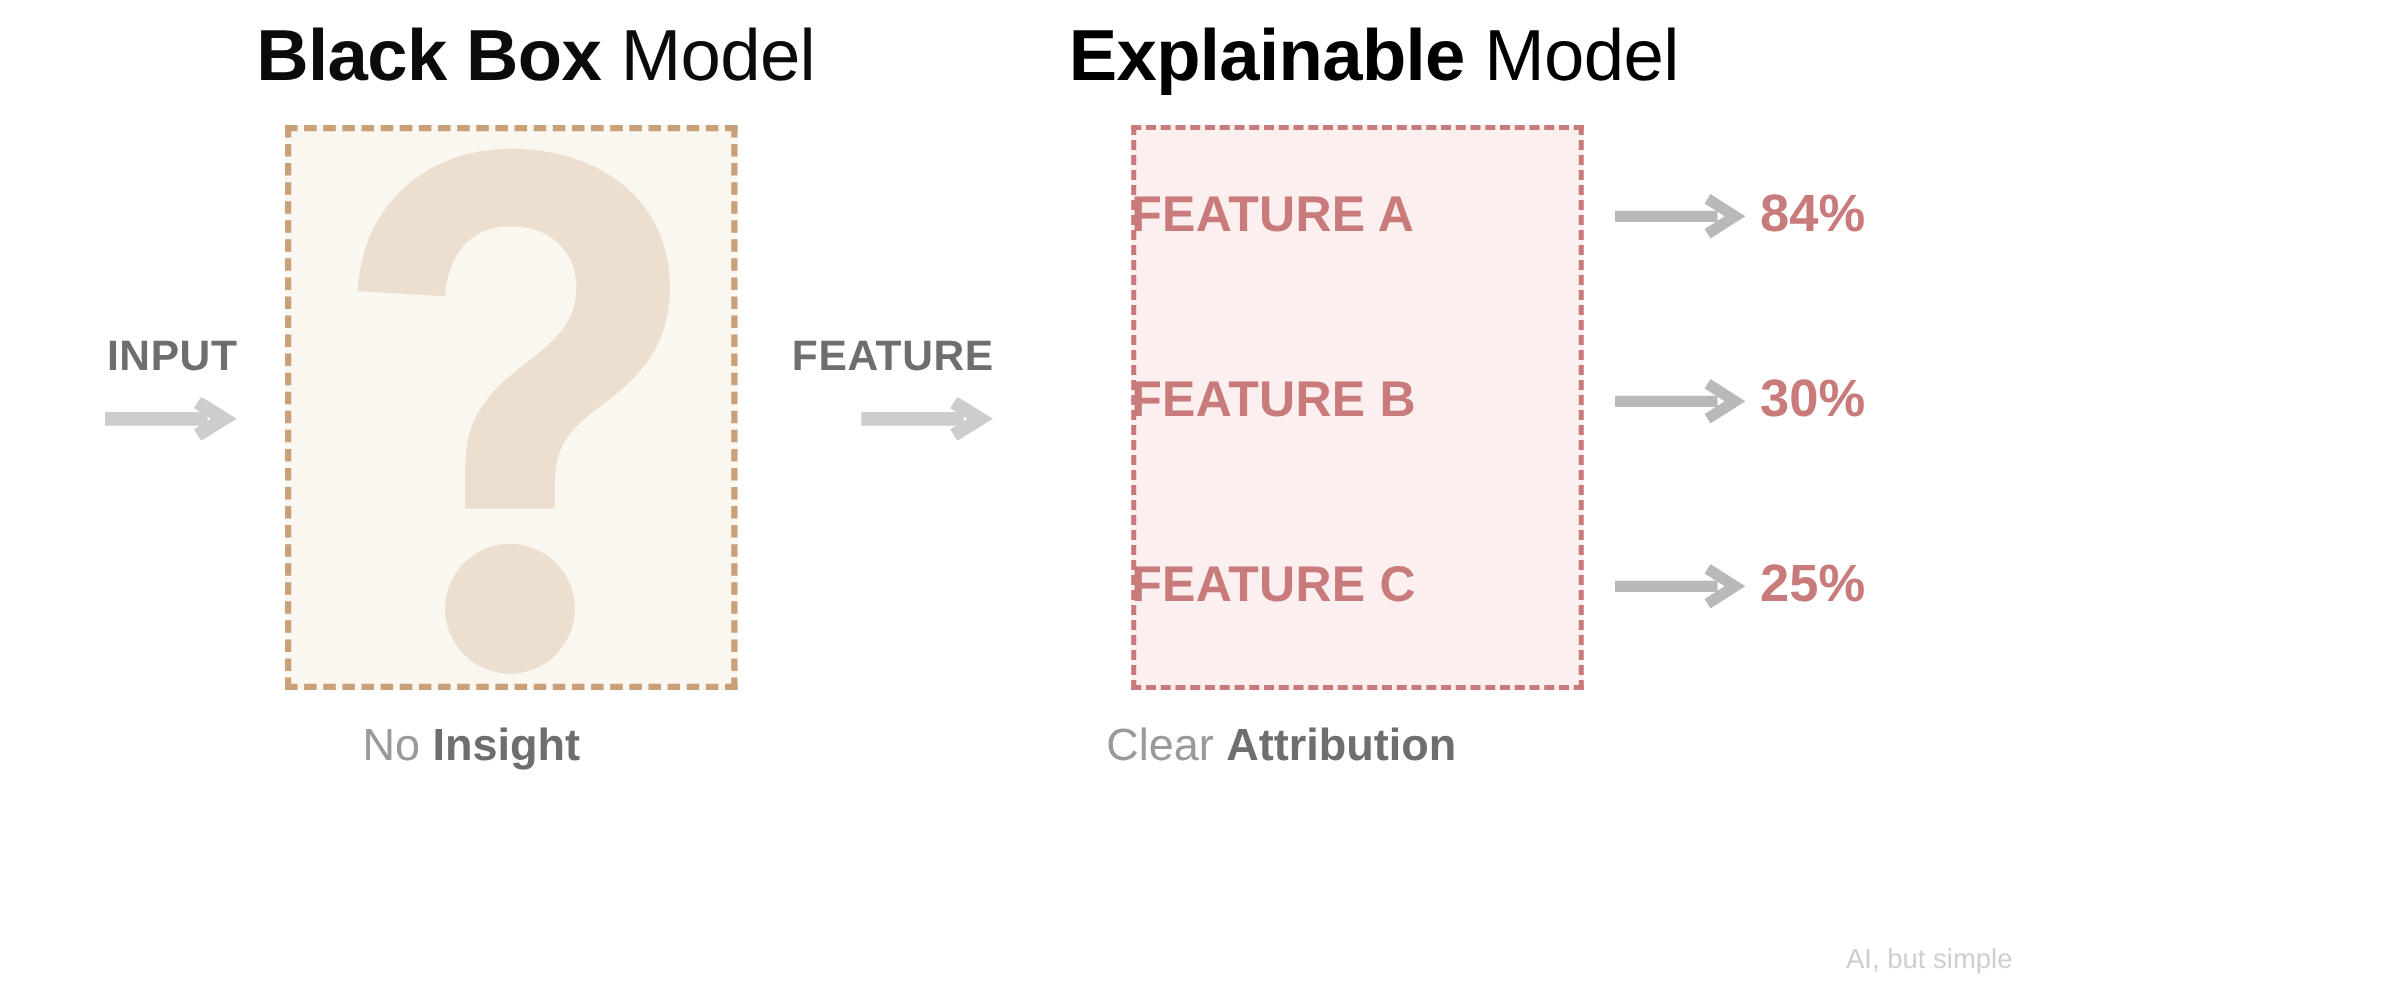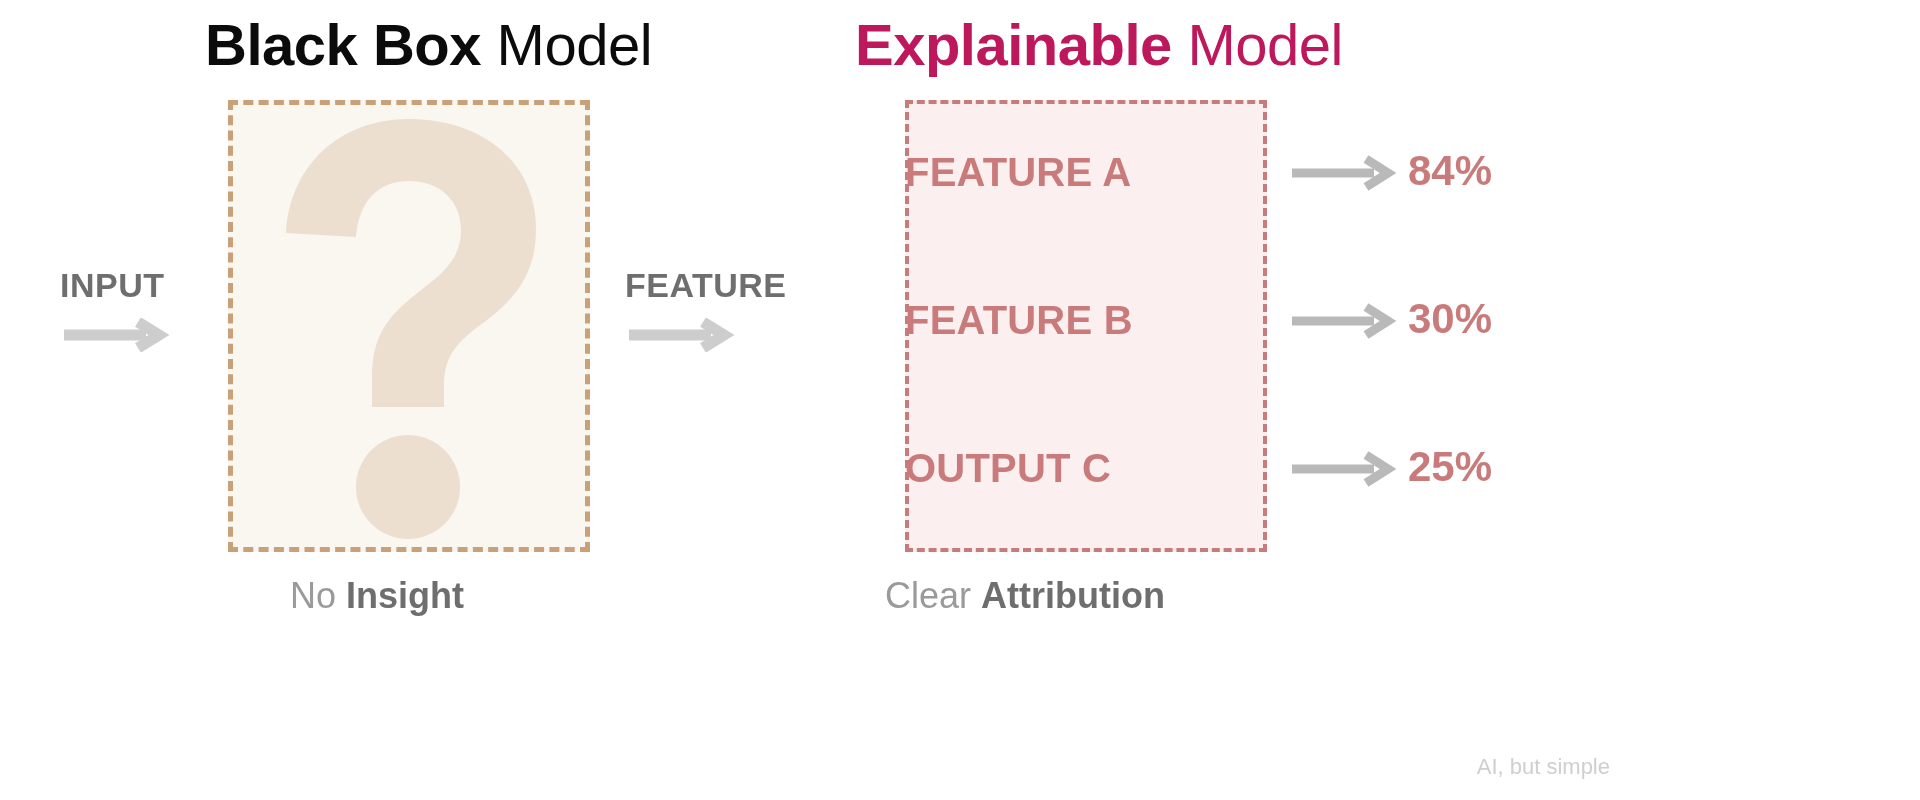--- a/index.html
+++ b/index.html
@@ -17,21 +17,21 @@
 
   
   .panel-title {
     position: absolute;
     font-size: 58px;
     line-height: 1;
     white-space: nowrap;
     letter-spacing: -0.5px;
   }
   #title-left  { left: 205px; top: 16px; color: #0b0b0b; }
-  #title-right { left: 855px; top: 16px; color: #be185d; }
+  #title-right { left: 855px; top: 16px; color: #000000; }
   .t-strong { font-weight: 700; }
   .t-light  { font-weight: 400; }
 
   
   .dashed-box {
     position: absolute;
     box-sizing: border-box;
   }
   #blackbox {
     left: 228px; top: 100px;
@@ -51,21 +51,21 @@
     position: absolute;
     left: 0; top: 0; width: 100%; height: 100%;
     display: flex;
     align-items: center;
     justify-content: center;
     pointer-events: none;
   }
   #qmark svg { display: block; }
 
   
-  .io-group { position: absolute; text-align: left; }
+  .io-group { position: absolute; text-align: right; }
   .io-label {
     font-size: 34px;
     font-weight: 700;
     color: #6e6e6e;
     letter-spacing: 0.5px;
     line-height: 1;
     white-space: nowrap;
   }
   .io-arrow { margin-top: 16px; }
   #io-input  { left: 60px;  top: 268px; width: 130px; }
@@ -210,21 +210,21 @@
       <div class="feature-arrow">
         <svg width="110" height="36" viewBox="0 0 110 36" aria-hidden="true">
           <line x1="2" y1="18" x2="84" y2="18" stroke="#b9b9b9" stroke-width="9" stroke-linecap="butt"></line>
           <polyline points="76,4 98,18 76,32" fill="none" stroke="#b9b9b9" stroke-width="9" stroke-linejoin="miter" stroke-linecap="butt"></polyline>
         </svg>
       </div>
       <div class="feature-pct">30%</div>
     </div>
 
     <div class="row-c">
-      <div class="feature-label">OUTPUT C</div>
+      <div class="feature-label">FEATURE C</div>
       <div class="feature-arrow">
         <svg width="110" height="36" viewBox="0 0 110 36" aria-hidden="true">
           <line x1="2" y1="18" x2="84" y2="18" stroke="#b9b9b9" stroke-width="9" stroke-linecap="butt"></line>
           <polyline points="76,4 98,18 76,32" fill="none" stroke="#b9b9b9" stroke-width="9" stroke-linejoin="miter" stroke-linecap="butt"></polyline>
         </svg>
       </div>
       <div class="feature-pct">25%</div>
     </div>
 
     <div class="caption" id="caption-right">

